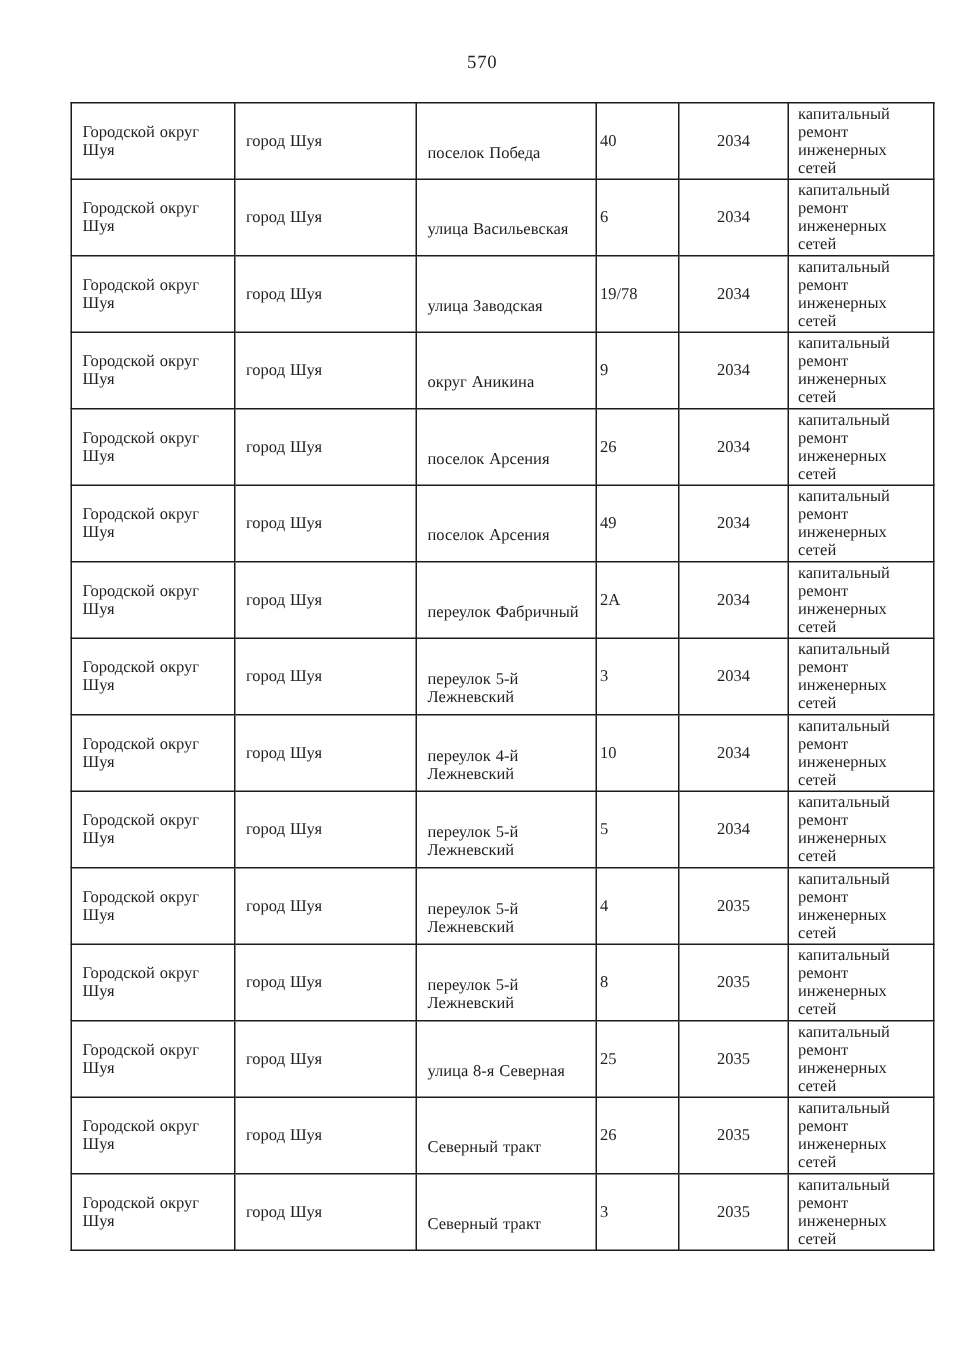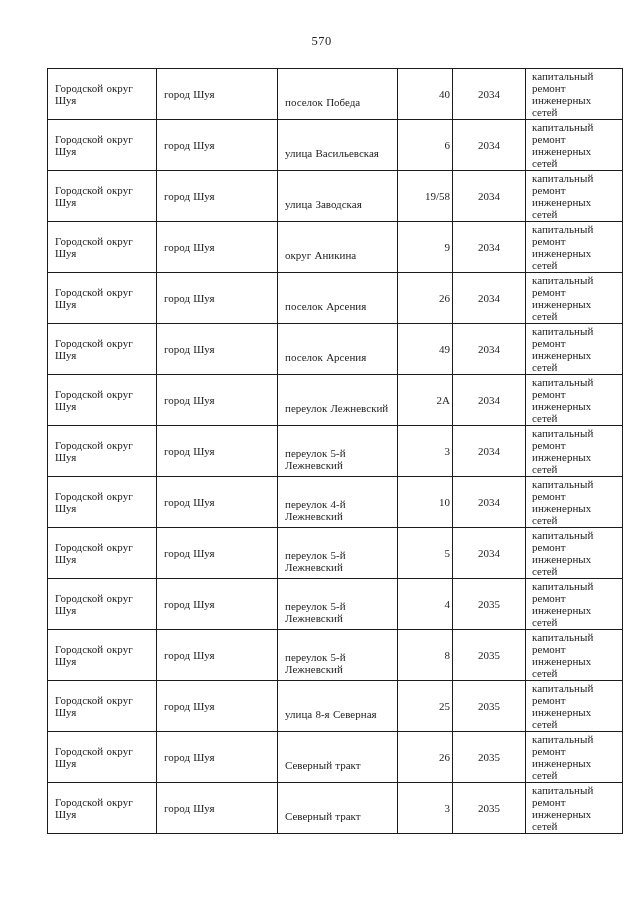--- a/index.html
+++ b/index.html
@@ -39,21 +39,21 @@
     border: 1px solid #1c1c1c;
     font-size: 11px;
     line-height: 12px;
     vertical-align: middle;
     overflow: hidden;
     word-spacing: 0.5px;
   }
   td.c1 { padding: 2px 4px 2px 7px; }
   td.c2 { padding: 2px 4px 2px 7px; }
   td.c3 { padding: 18px 4px 2px 7px; }
-  td.c4 { text-align: right; padding: 2px 2px; margin-top: 36px; }
+  td.c4 { text-align: left; padding: 2px 2px; margin-top: 36px; }
   td.c5 { text-align: center; padding: 2px 14px; }
   td.c6 { padding: 1px 13px 1px 6px; }
 </style>
 </head>
 <body>
 
 <div class="page-number">570</div>
 
 <table class="schedule">
   <colgroup>
@@ -78,21 +78,21 @@
       <td class="c2">город Шуя</td>
       <td class="c3">улица Васильевская</td>
       <td class="c4">6</td>
       <td class="c5">2034</td>
       <td class="c6">капитальный ремонт инженерных сетей</td>
     </tr>
     <tr>
       <td class="c1">Городской округ Шуя</td>
       <td class="c2">город Шуя</td>
       <td class="c3">улица Заводская</td>
-      <td class="c4">19/58</td>
+      <td class="c4">19/78</td>
       <td class="c5">2034</td>
       <td class="c6">капитальный ремонт инженерных сетей</td>
     </tr>
     <tr>
       <td class="c1">Городской округ Шуя</td>
       <td class="c2">город Шуя</td>
       <td class="c3">округ Аникина</td>
       <td class="c4">9</td>
       <td class="c5">2034</td>
       <td class="c6">капитальный ремонт инженерных сетей</td>
@@ -109,21 +109,21 @@
       <td class="c1">Городской округ Шуя</td>
       <td class="c2">город Шуя</td>
       <td class="c3">поселок Арсения</td>
       <td class="c4">49</td>
       <td class="c5">2034</td>
       <td class="c6">капитальный ремонт инженерных сетей</td>
     </tr>
     <tr>
       <td class="c1">Городской округ Шуя</td>
       <td class="c2">город Шуя</td>
-      <td class="c3">переулок Лежневский</td>
+      <td class="c3">переулок Фабричный</td>
       <td class="c4">2А</td>
       <td class="c5">2034</td>
       <td class="c6">капитальный ремонт инженерных сетей</td>
     </tr>
     <tr>
       <td class="c1">Городской округ Шуя</td>
       <td class="c2">город Шуя</td>
       <td class="c3">переулок 5-й Лежневский</td>
       <td class="c4">3</td>
       <td class="c5">2034</td>

